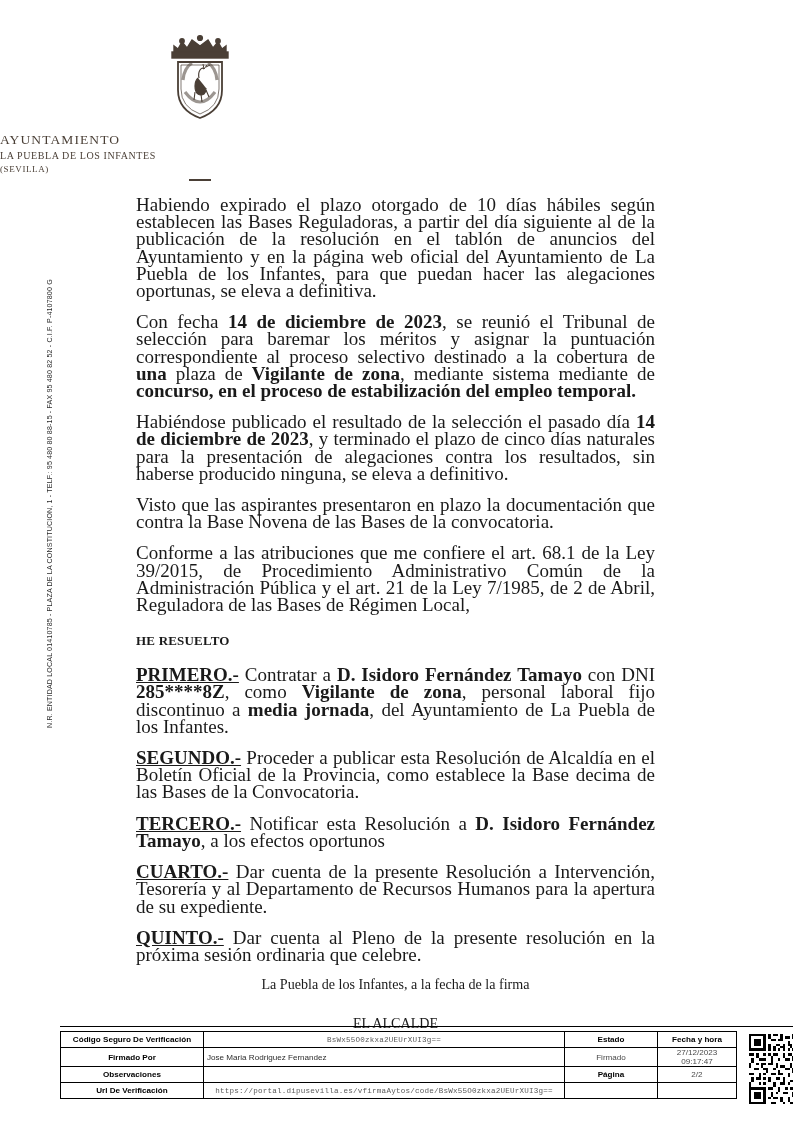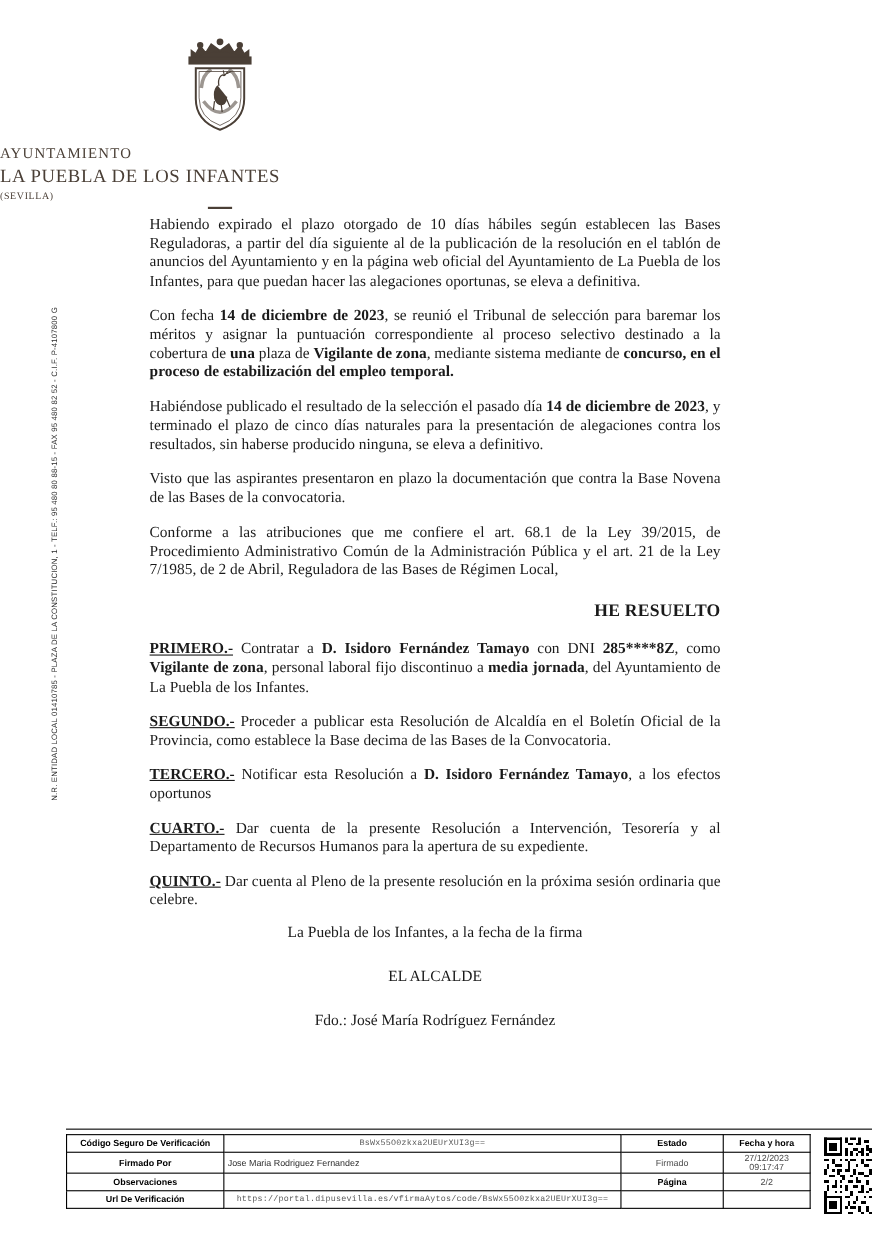--- a/index.html
+++ b/index.html
@@ -54,21 +54,21 @@
   }
   .org-line2 {
     font-family: "Liberation Serif", serif;
     font-size: 9px;
     letter-spacing: 0.6px;
     color: #4a3f36;
     margin-top: 1px;
   }
   .org-line3 {
     font-family: "Liberation Serif", serif;
-    font-size: 17px;
+    font-size: 10px;
     letter-spacing: 0.6px;
     color: #4a3f36;
     margin-top: 2px;
   }
   .org-line4 {
     font-family: "Liberation Serif", serif;
     font-size: 9px;
     letter-spacing: 0.6px;
     color: #4a3f36;
     margin-top: 3px;
@@ -81,36 +81,36 @@
   }
 
   
   .doc-body {
     position: absolute;
     left: 136px;
     top: 196px;
     width: 519px;
   }
   .para {
-    font-size: 14px;
+    font-size: 19px;
     line-height: 17.2px;
     text-align: justify;
     text-justify: inter-word;
     margin: 0 0 14px 0;
   }
   .para.tight { margin-bottom: 13px; }
   .para b { font-weight: bold; }
   .para u.head {
     text-decoration: underline;
     font-weight: bold;
   }
   .center-head {
-    text-align: right;
+    text-align: left;
     font-weight: bold;
-    font-size: 16px;
+    font-size: 13px;
     margin: 20px 0 17px 0;
     letter-spacing: 0.2px;
   }
   .center-line {
     text-align: center;
     font-size: 14.1px;
     line-height: 17.2px;
     margin: 0;
   }
   .sign-block { margin-top: 2px; }

